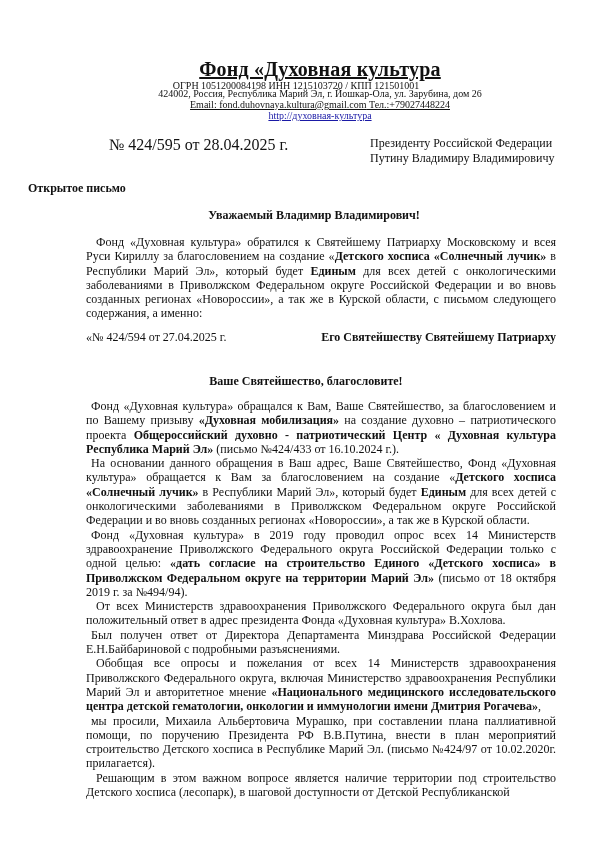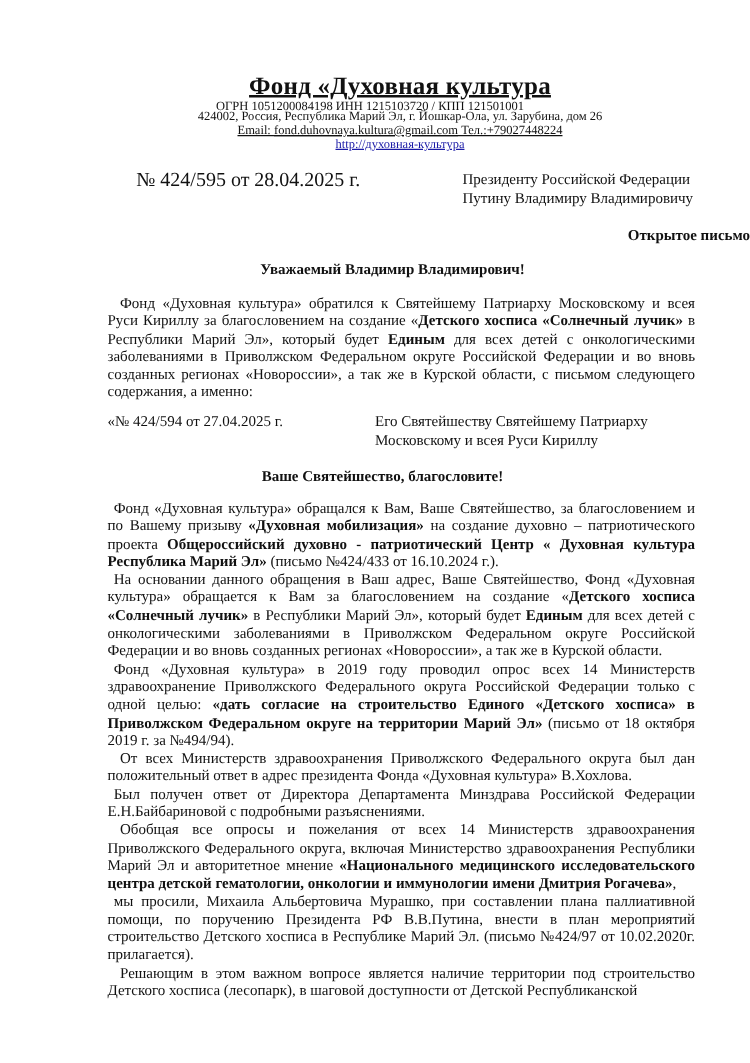--- a/index.html
+++ b/index.html
@@ -11,27 +11,27 @@
            text-decoration: underline; letter-spacing: 0.2px; padding-left: 40px; box-sizing: border-box; }
   .reg { left: 0; width: 552px; top: 80px; text-align: center; font-size: 10px; padding-left: 40px; box-sizing: border-box; }
   .addr { left: 0; width: 600px; top: 88px; text-align: center; font-size: 10px; padding-left: 40px; box-sizing: border-box; }
   .contact { left: 0; width: 600px; top: 99px; text-align: center; font-size: 10px; padding-left: 40px; box-sizing: border-box; text-decoration: underline; }
   .contact .mail { text-decoration: underline; }
   .site { left: 0; width: 600px; top: 110px; text-align: center; font-size: 10px; padding-left: 40px; box-sizing: border-box; }
   .site a { color: #1a1aa6; text-decoration: underline; }
 
   .num1 { left: 109px; top: 136px; font-size: 16px; }
   .to1 { left: 370px; top: 136px; font-size: 12px; line-height: 15px; }
-  .open { left: 0; width: 600px; top: 181px; text-align: right; font-size: 12px; font-weight: bold; padding-left: 28px; box-sizing: border-box; }
+  .open { left: 0; width: 600px; top: 181px; text-align: left; font-size: 12px; font-weight: bold; padding-left: 28px; box-sizing: border-box; }
   .dear { left: 0; width: 600px; top: 208px; text-align: center; font-size: 12px; font-weight: bold; padding-left: 28px; box-sizing: border-box; }
 
   .para { position: absolute; left: 86px; width: 470px; font-size: 12px; line-height: 14.3px; text-align: justify; }
   .p1 { top: 235px; text-indent: 10px; }
   .num2 { left: 86px; top: 330px; font-size: 12px; }
-  .to2 { left: 300px; width: 256px; top: 330px; font-size: 12px; font-weight: normal; text-align: left; line-height: 15px; white-space: normal; }
+  .to2 { left: 300px; width: 256px; top: 330px; font-size: 12px; font-weight: bold; text-align: right; line-height: 15px; white-space: normal; }
   .bless { left: 0; width: 600px; top: 374px; text-align: center; font-size: 12px; font-weight: bold; padding-left: 12px; box-sizing: border-box; }
 
   .body2 { top: 399px; }
   .body2 p { margin: 0; text-indent: 5px; }
   .body2 p.ind { text-indent: 10px; }
   b { font-weight: bold; }
 </style>
 </head>
 <body>
 
@@ -50,21 +50,20 @@
   </div>
 
   <div class="abs open">Открытое письмо</div>
   <div class="abs dear">Уважаемый Владимир Владимирович!</div>
 
   <div class="para p1"><span>Фонд «Духовная культура» обратился к Святейшему Патриарху Московскому и всея Руси Кириллу за благословением на создание «</span><b>Детского хосписа «Солнечный лучик»</b><span> в Республики Марий Эл», который будет </span><b>Единым</b><span> для всех детей с  онкологическими заболеваниями в Приволжском Федеральном округе Российской Федерации и  во вновь созданных регионах «Новороссии», а так же  в Курской области, с письмом следующего содержания, а именно:</span></div>
 
   <div class="abs num2">«№ 424/594 от 27.04.2025 г.</div>
   <div class="abs to2">
     <div>Его Святейшеству Святейшему Патриарху</div>
-    <div>Московскому и всея Руси Кириллу</div>
   </div>
   <div class="abs bless">Ваше Святейшество, благословите!</div>
 
   <div class="para body2">
     <p><span>Фонд «Духовная культура» обращался  к Вам, Ваше Святейшество, за благословением и по Вашему призыву </span><b>«Духовная мобилизация»</b><span>  на создание  духовно – патриотического проекта </span><b>Общероссийский духовно - патриотический Центр « Духовная  культура Республика Марий Эл»</b><span> (письмо №424/433 от 16.10.2024 г.).</span></p>
     <p><span>На основании данного обращения в Ваш адрес, Ваше Святейшество, Фонд «Духовная культура» обращается к Вам за благословением на создание «</span><b>Детского хосписа «Солнечный лучик»</b><span> в Республики Марий Эл», который будет </span><b>Единым</b><span> для всех детей с онкологическими заболеваниями в Приволжском Федеральном округе Российской Федерации и  во вновь созданных регионах «Новороссии», а так же  в Курской области.</span></p>
     <p><span>Фонд «Духовная культура» в 2019 году проводил опрос всех 14 Министерств здравоохранение Приволжского Федерального округа  Российской Федерации  только с одной целью: </span><b>«дать согласие на строительство Единого «Детского хосписа» в Приволжском Федеральном округе на территории Марий Эл»</b><span> (письмо от 18 октября 2019 г. за №494/94).</span></p>
     <p class="ind">От всех Министерств здравоохранения Приволжского Федерального округа был дан положительный ответ в адрес президента Фонда «Духовная культура» В.Хохлова.</p>
     <p>Был получен ответ от Директора Департамента Минздрава Российской Федерации Е.Н.Байбариновой с подробными разъяснениями.</p>
     <p class="ind"><span>Обобщая все опросы и пожелания от всех 14 Министерств здравоохранения Приволжского Федерального округа, включая Министерство здравоохранения Республики Марий Эл и авторитетное мнение </span><b>«Национального медицинского исследовательского центра детской гематологии, онкологии и иммунологии имени Дмитрия Рогачева»</b><span>,</span></p>

